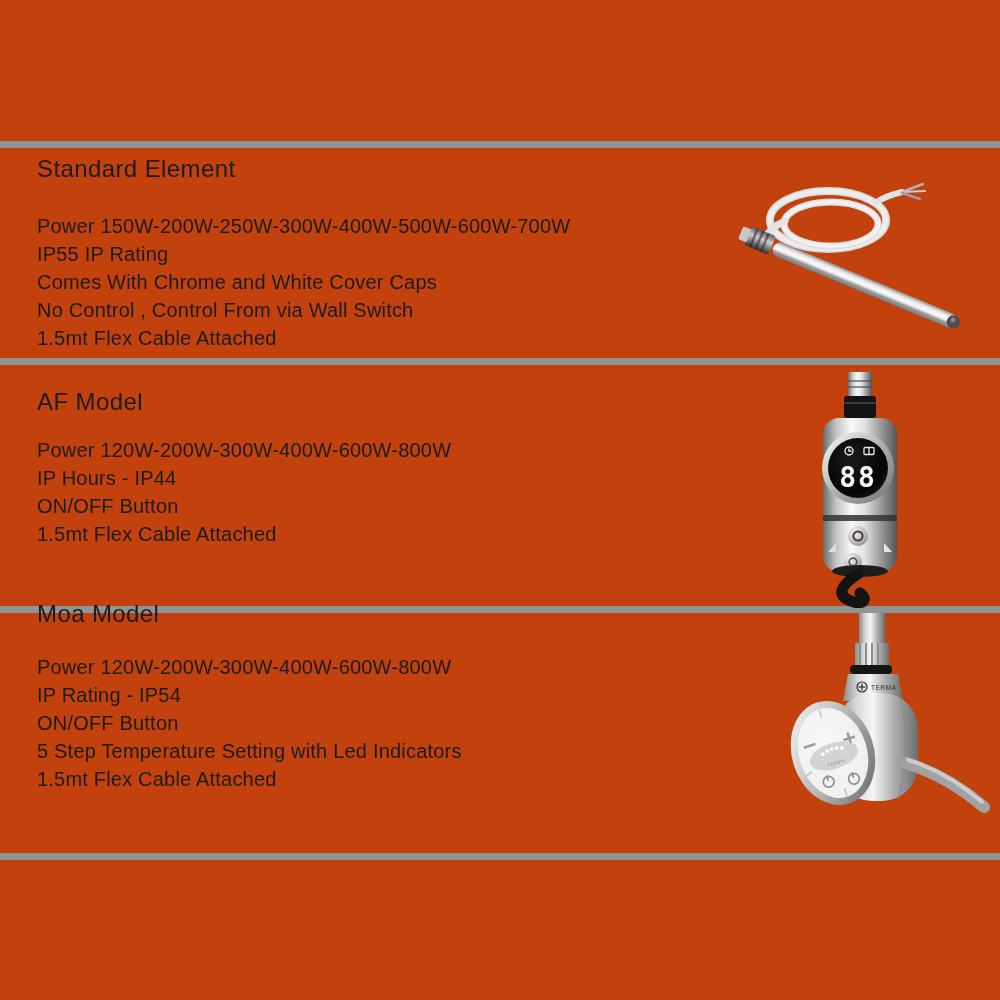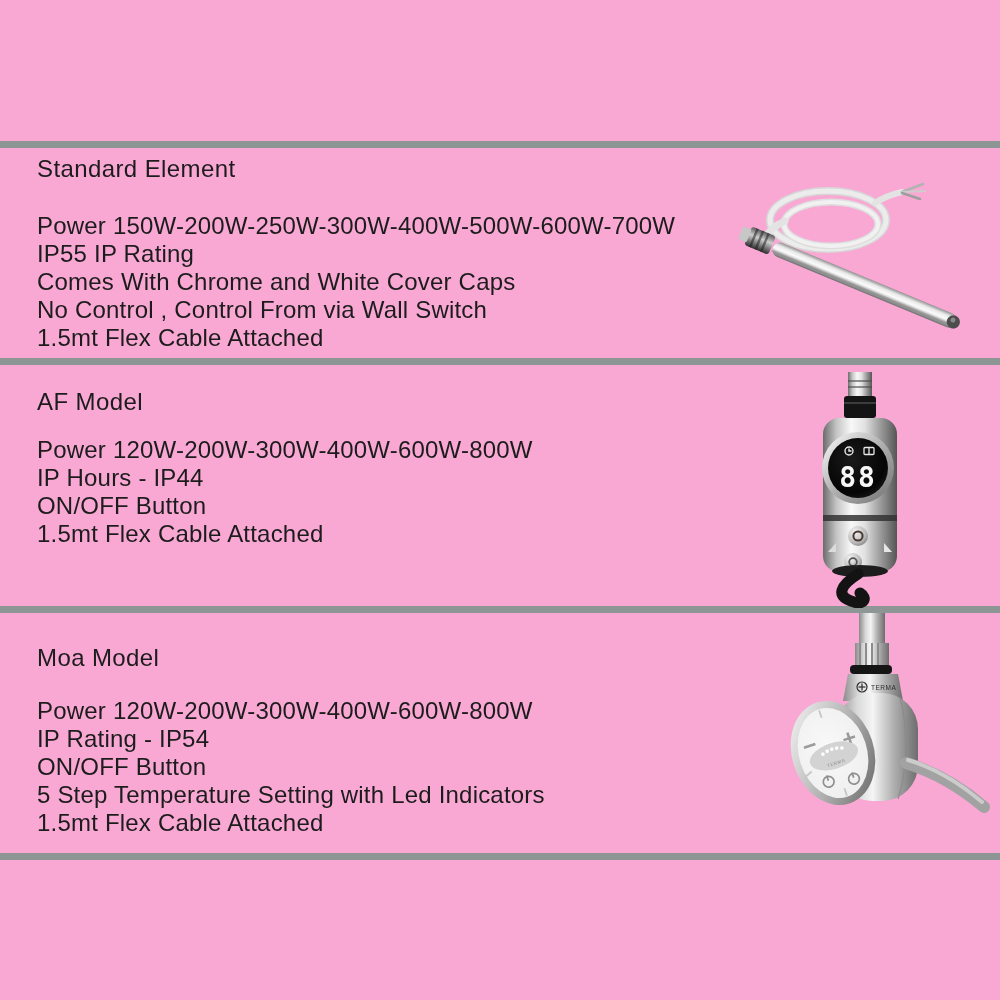--- a/index.html
+++ b/index.html
@@ -1,28 +1,28 @@
 <!DOCTYPE html>
 <html><head>
 <meta charset="utf-8">
 <style>
   html,body{margin:0;padding:0;background:#ffffff;}
   .canvas{
-    position:relative;width:1000px;height:1000px;background:#f9a8d4;
+    position:relative;width:1000px;height:1000px;background:#c2410c;
     font-family:"Liberation Sans", sans-serif;color:#1c1c1c;overflow:hidden;
   }
   .divider{position:absolute;left:0;width:1000px;height:7px;background:#8d9695;}
   .divider.d1{top:141px}.divider.d2{top:358px}.divider.d3{top:606px}.divider.d4{top:853px}
   .section{position:absolute;left:37px;width:690px;}
-  .section.s1{top:155px}.section.s2{top:388px}.section.s3{top:644px}
+  .section.s1{top:155px}.section.s2{top:388px}.section.s3{top:600px}
   .section-title{font-size:24px;line-height:28px;letter-spacing:.4px;white-space:pre;}
   .features{margin-top:29px;}
   .s2 .features{margin-top:20px;}
   .s3 .features{margin-top:25px;}
-  .feature-line{font-size:24px;line-height:28px;letter-spacing:.2px;white-space:pre;}
+  .feature-line{font-size:20px;line-height:28px;letter-spacing:.2px;white-space:pre;}
   .photo{position:absolute;}
   .photo.p1{left:725px;top:180px;width:265px;height:165px;}
   .photo.p2{left:808px;top:372px;width:124px;height:236px;}
   .photo.p3{left:778px;top:613px;width:212px;height:202px;}
 </style>
 </head>
 <body>
 
 <div class="canvas">
 

